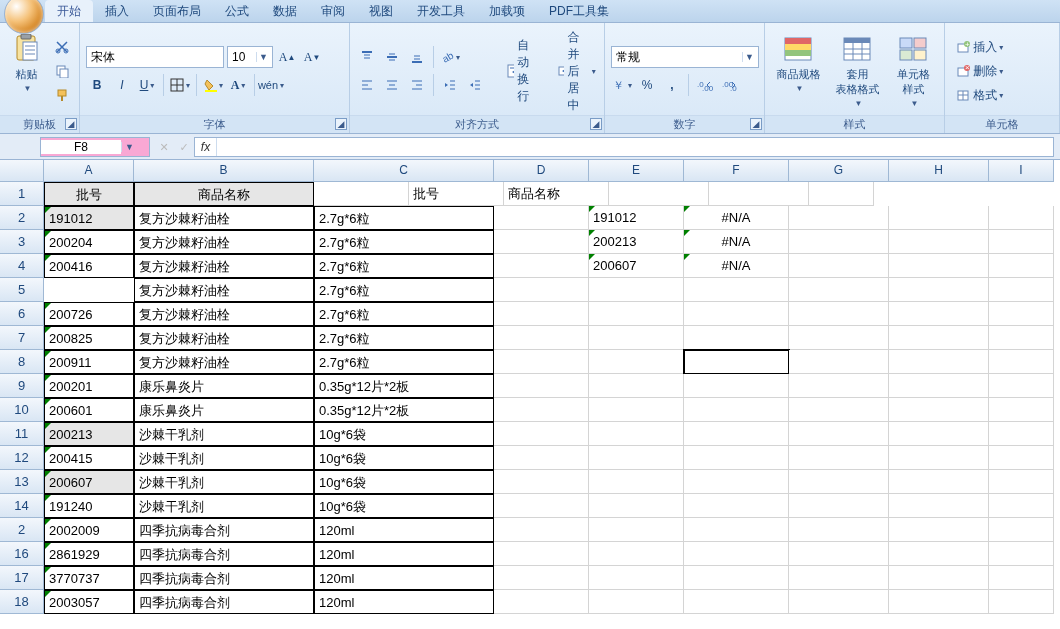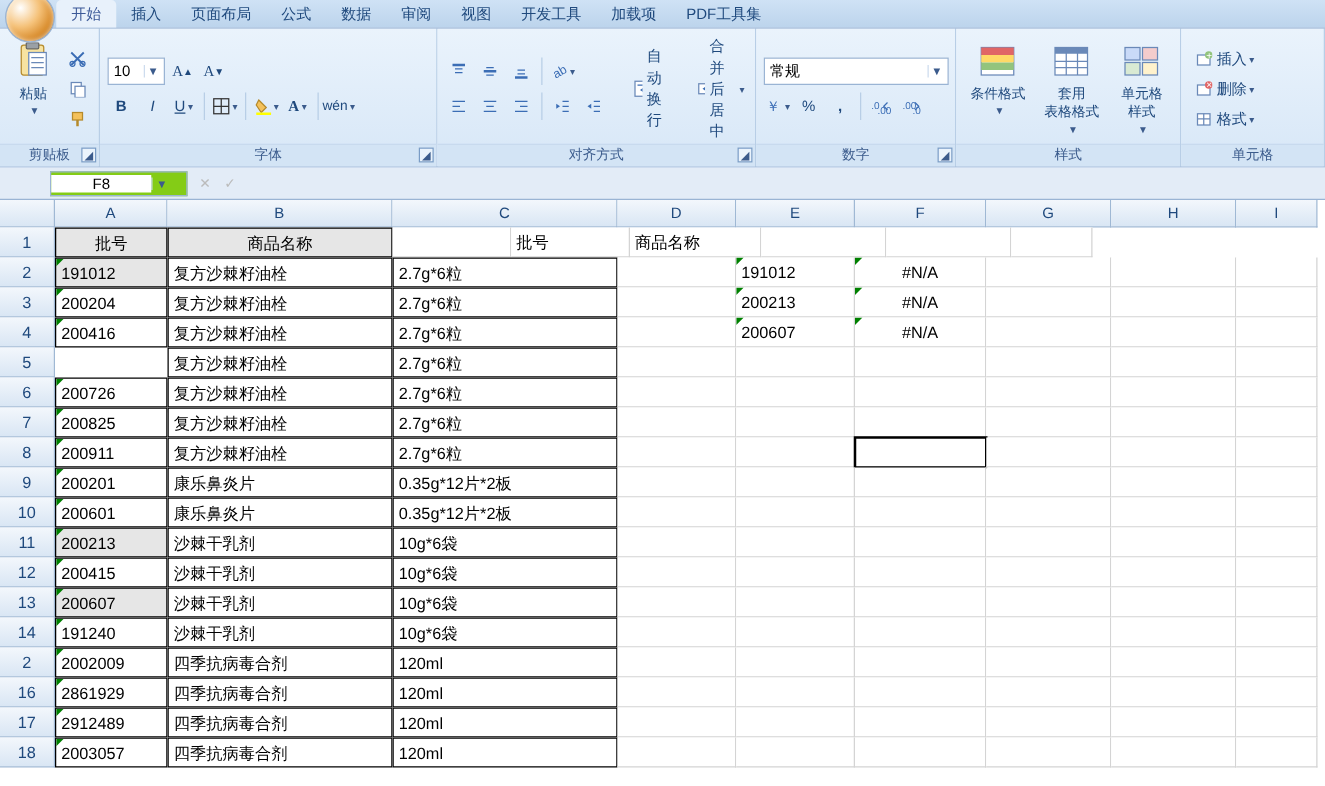--- a/index.html
+++ b/index.html
@@ -22,21 +22,21 @@
 .combo { display:flex; align-items:center; height:22px; background:#fff; border:1px solid #9ab4d4;}
 .combo input{ border:none; outline:none; font-size:12px; padding:0 4px; height:20px; background:transparent;}
 .combo .drop{ width:14px; text-align:center; font-size:9px; color:#3b5b8c; border-left:1px solid #cddcee;}
 
 .row { display:flex; gap:3px; align-items:center;}
 .sep { width:1px; height:70px; background:#b8cee6; margin:0 3px;}
 .hsep{ width:1px; height:22px; background:#b8cee6; margin:0 2px;}
 
 
 .fbar { display:flex; align-items:center; height:26px; background:#e3ecf7; border-bottom:1px solid #9ab4d4;}
-.namebox { width:110px; height:20px; margin:0 4px 0 40px; background:#84cc16; border:1px solid #9ab4d4; display:flex; align-items:center;}
+.namebox { width:110px; height:20px; margin:0 4px 0 40px; background:#f9a8d4; border:1px solid #9ab4d4; display:flex; align-items:center;}
 .namebox input{ border:none; outline:none; width:80px; font-size:12px; padding:0 6px; text-align:center;}
 .namebox .drop{ width:16px; font-size:9px; color:#3b5b8c; text-align:center; border-left:1px solid #cddcee;}
 .fx-area{ display:flex; align-items:center; flex:1; height:20px; border:1px solid #9ab4d4; background:#fff; margin-right:6px;}
 .fx-btn{ width:20px; text-align:center; font-size:11px; color:#666; border-right:1px solid #cddcee; height:100%; line-height:18px;}
 .fx-lbl{ width:22px; font-style:italic; font-size:12px; text-align:center; color:#333; border-right:1px solid #cddcee; height:100%; line-height:18px;}
 .fx-area input{ flex:1; border:none; outline:none; font-size:12px; padding:0 6px;}
 
 
 .grid-wrap { position:relative; background:#fff; height:469px; overflow:hidden;}
 .corner { position:absolute; left:0; top:0; width:44px; height:22px; background:linear-gradient(#f3f7fc,#d9e6f4); border-right:1px solid #9fb8d4; border-bottom:1px solid #9fb8d4;}
@@ -115,20 +115,24 @@
             </svg>
           </div>
       </div>
     </div>
     <div class="group-title"><span>剪贴板</span><span class="launcher">◢</span></div>
   </div>
 
   <div class="group" style="width:270px">
     <div class="group-body" style="flex-direction:column;align-items:flex-start;gap:6px;justify-content:center">
       <div class="row">
+        <div class="combo" style="width:138px">
+            <input value="宋体" style="">
+            <span class="drop">▼</span>
+          </div>
         <div class="combo" style="width:46px">
             <input style="width: 28px;" value="10">
             <span class="drop">▼</span>
           </div>
         <div class="smbtn" style="font-family:serif">A<span style="font-size:8px;vertical-align:super">▲</span></div>
         <div class="smbtn" style="font-family:serif">A<span style="font-size:8px;vertical-align:super">▼</span></div>
       </div>
       <div class="row">
         <div class="smbtn">
             <b>B</b>
@@ -305,21 +309,21 @@
     <div class="group-body">
       <div class="bigbtn" style="width:56px">
         <div class="ico">
             <svg width="30" height="26">
               <rect x="2" y="2" width="26" height="22" fill="#fff" stroke="#6a89b8"></rect>
               <rect x="2" y="2" width="26" height="6" fill="#e06666"></rect>
               <rect x="2" y="8" width="26" height="6" fill="#ffd966"></rect>
               <rect x="2" y="14" width="26" height="6" fill="#93c47d"></rect>
             </svg>
           </div>
-        <span>条件格式</span>
+        <span>商品规格</span>
           <span class="drop-tri">▼</span>
       </div>
       <div class="bigbtn" style="width:56px">
         <div class="ico">
             <svg width="30" height="26">
               <rect x="2" y="2" width="26" height="22" fill="#fff" stroke="#6a89b8"></rect>
               <rect x="2" y="2" width="26" height="5" fill="#6a89b8"></rect>
               <line x1="11" y1="2" x2="11" y2="24" stroke="#6a89b8"></line>
               <line x1="20" y1="2" x2="20" y2="24" stroke="#6a89b8"></line>
               <line x1="2" y1="13" x2="28" y2="13" stroke="#6a89b8"></line>
@@ -369,20 +373,24 @@
 </div>
 
 <div class="fbar">
   <div class="namebox">
     <input value="F8" style="">
     <span class="drop">▼</span>
   </div>
   <div style="width:40px;display:flex">
     <div class="fx-btn" style="border:none;color:#bbb">✕</div>
     <div class="fx-btn" style="border:none;color:#bbb">✓</div>
+  </div>
+  <div class="fx-area">
+    <div class="fx-lbl">fx</div>
+    <input value="" style="">
   </div>
 </div>
 
 <div class="grid-wrap">
   <div class="corner"></div>
   <div class="colhdrs" id="colhdrs">
       <div class="ch cA" style="width: 90px;">A</div>
       <div class="ch cB" style="width: 180px;">B</div>
       <div class="ch cC" style="width: 180px;">C</div>
       <div class="ch cD" style="width: 95px;">D</div>
@@ -582,21 +590,21 @@
         <div class="cell cB bordered" style="width: 180px;">四季抗病毒合剂</div>
         <div class="cell cC bordered" style="width: 180px;">120ml</div>
         <div class="cell cD" style="width: 95px;"></div>
         <div class="cell cE" style="width: 95px;"></div>
         <div class="cell cF" style="width: 105px;"></div>
         <div class="cell cG" style="width: 100px;"></div>
         <div class="cell cH" style="width: 100px;"></div>
         <div class="cell cI" style="width: 65px;"></div>
       </div>
       <div class="crow">
-        <div class="cell cA bordered green-tri" style="width: 90px;">2912489</div>
+        <div class="cell cA bordered green-tri" style="width: 90px;">3770737</div>
         <div class="cell cB bordered" style="width: 180px;">四季抗病毒合剂</div>
         <div class="cell cC bordered" style="width: 180px;">120ml</div>
         <div class="cell cD" style="width: 95px;"></div>
         <div class="cell cE" style="width: 95px;"></div>
         <div class="cell cF" style="width: 105px;"></div>
         <div class="cell cG" style="width: 100px;"></div>
         <div class="cell cH" style="width: 100px;"></div>
         <div class="cell cI" style="width: 65px;"></div>
       </div>
       <div class="crow">

